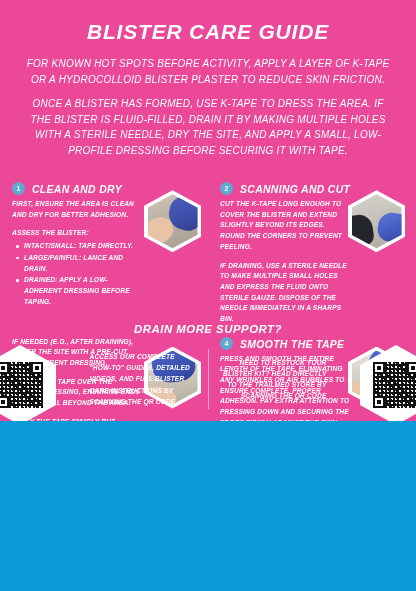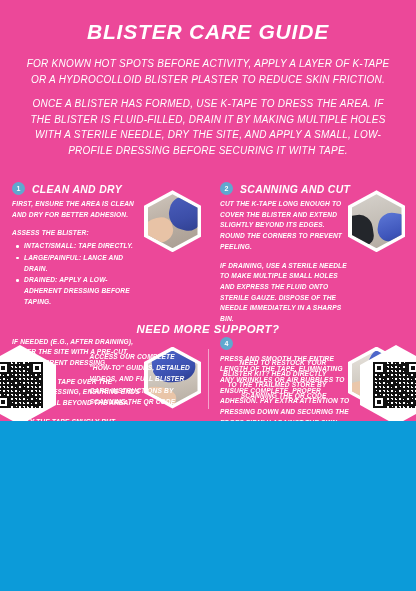--- a/index.html
+++ b/index.html
@@ -248,36 +248,37 @@
       <div class="hex" style="left:144px;top:16px;">
         <div class="hex-inner">
             <div class="hexphoto p3"></div>
           </div>
       </div>
     </div>
 
     <div class="step col2" style="min-height:168px">
       <div class="step-head">
         <div class="badge">4</div>
+        <div class="step-title">SMOOTH THE TAPE</div>
       </div>
       <div class="step-body">
         <p>PRESS AND SMOOTH THE ENTIRE LENGTH OF THE TAPE, ELIMINATING ANY WRINKLES OR AIR BUBBLES TO ENSURE COMPLETE, PROPER ADHESION. PAY EXTRA ATTENTION TO PRESSING DOWN AND SECURING THE EDGES FIRMLY AGAINST THE SKIN.</p>
         <p>FINALLY, DISPOSE OF ALL MATERIALS APPROPRIATELY: NEEDLES MUST GO INTO A SHARPS BIN, AND USED GAUZE/DRESSINGS CAN BE PLACED IN THE REGULAR WASTE.</p>
       </div>
       <div class="hex" style="left:140px;top:16px;">
         <div class="hex-inner">
             <div class="hexphoto p4"></div>
           </div>
       </div>
     </div>
 
   </div>
 
   <div class="footer">
-    <div class="support-title">NEED MORE SUPPORT?</div>
+    <div class="support-title">DRAIN MORE SUPPORT?</div>
     <div class="footer-row">
 
       <div class="qrhex left">
         <div class="qr">
           <span class="finder f1"></span>
           <span class="finder f2"></span>
           <span class="finder f3"></span>
         </div>
       </div>
 

